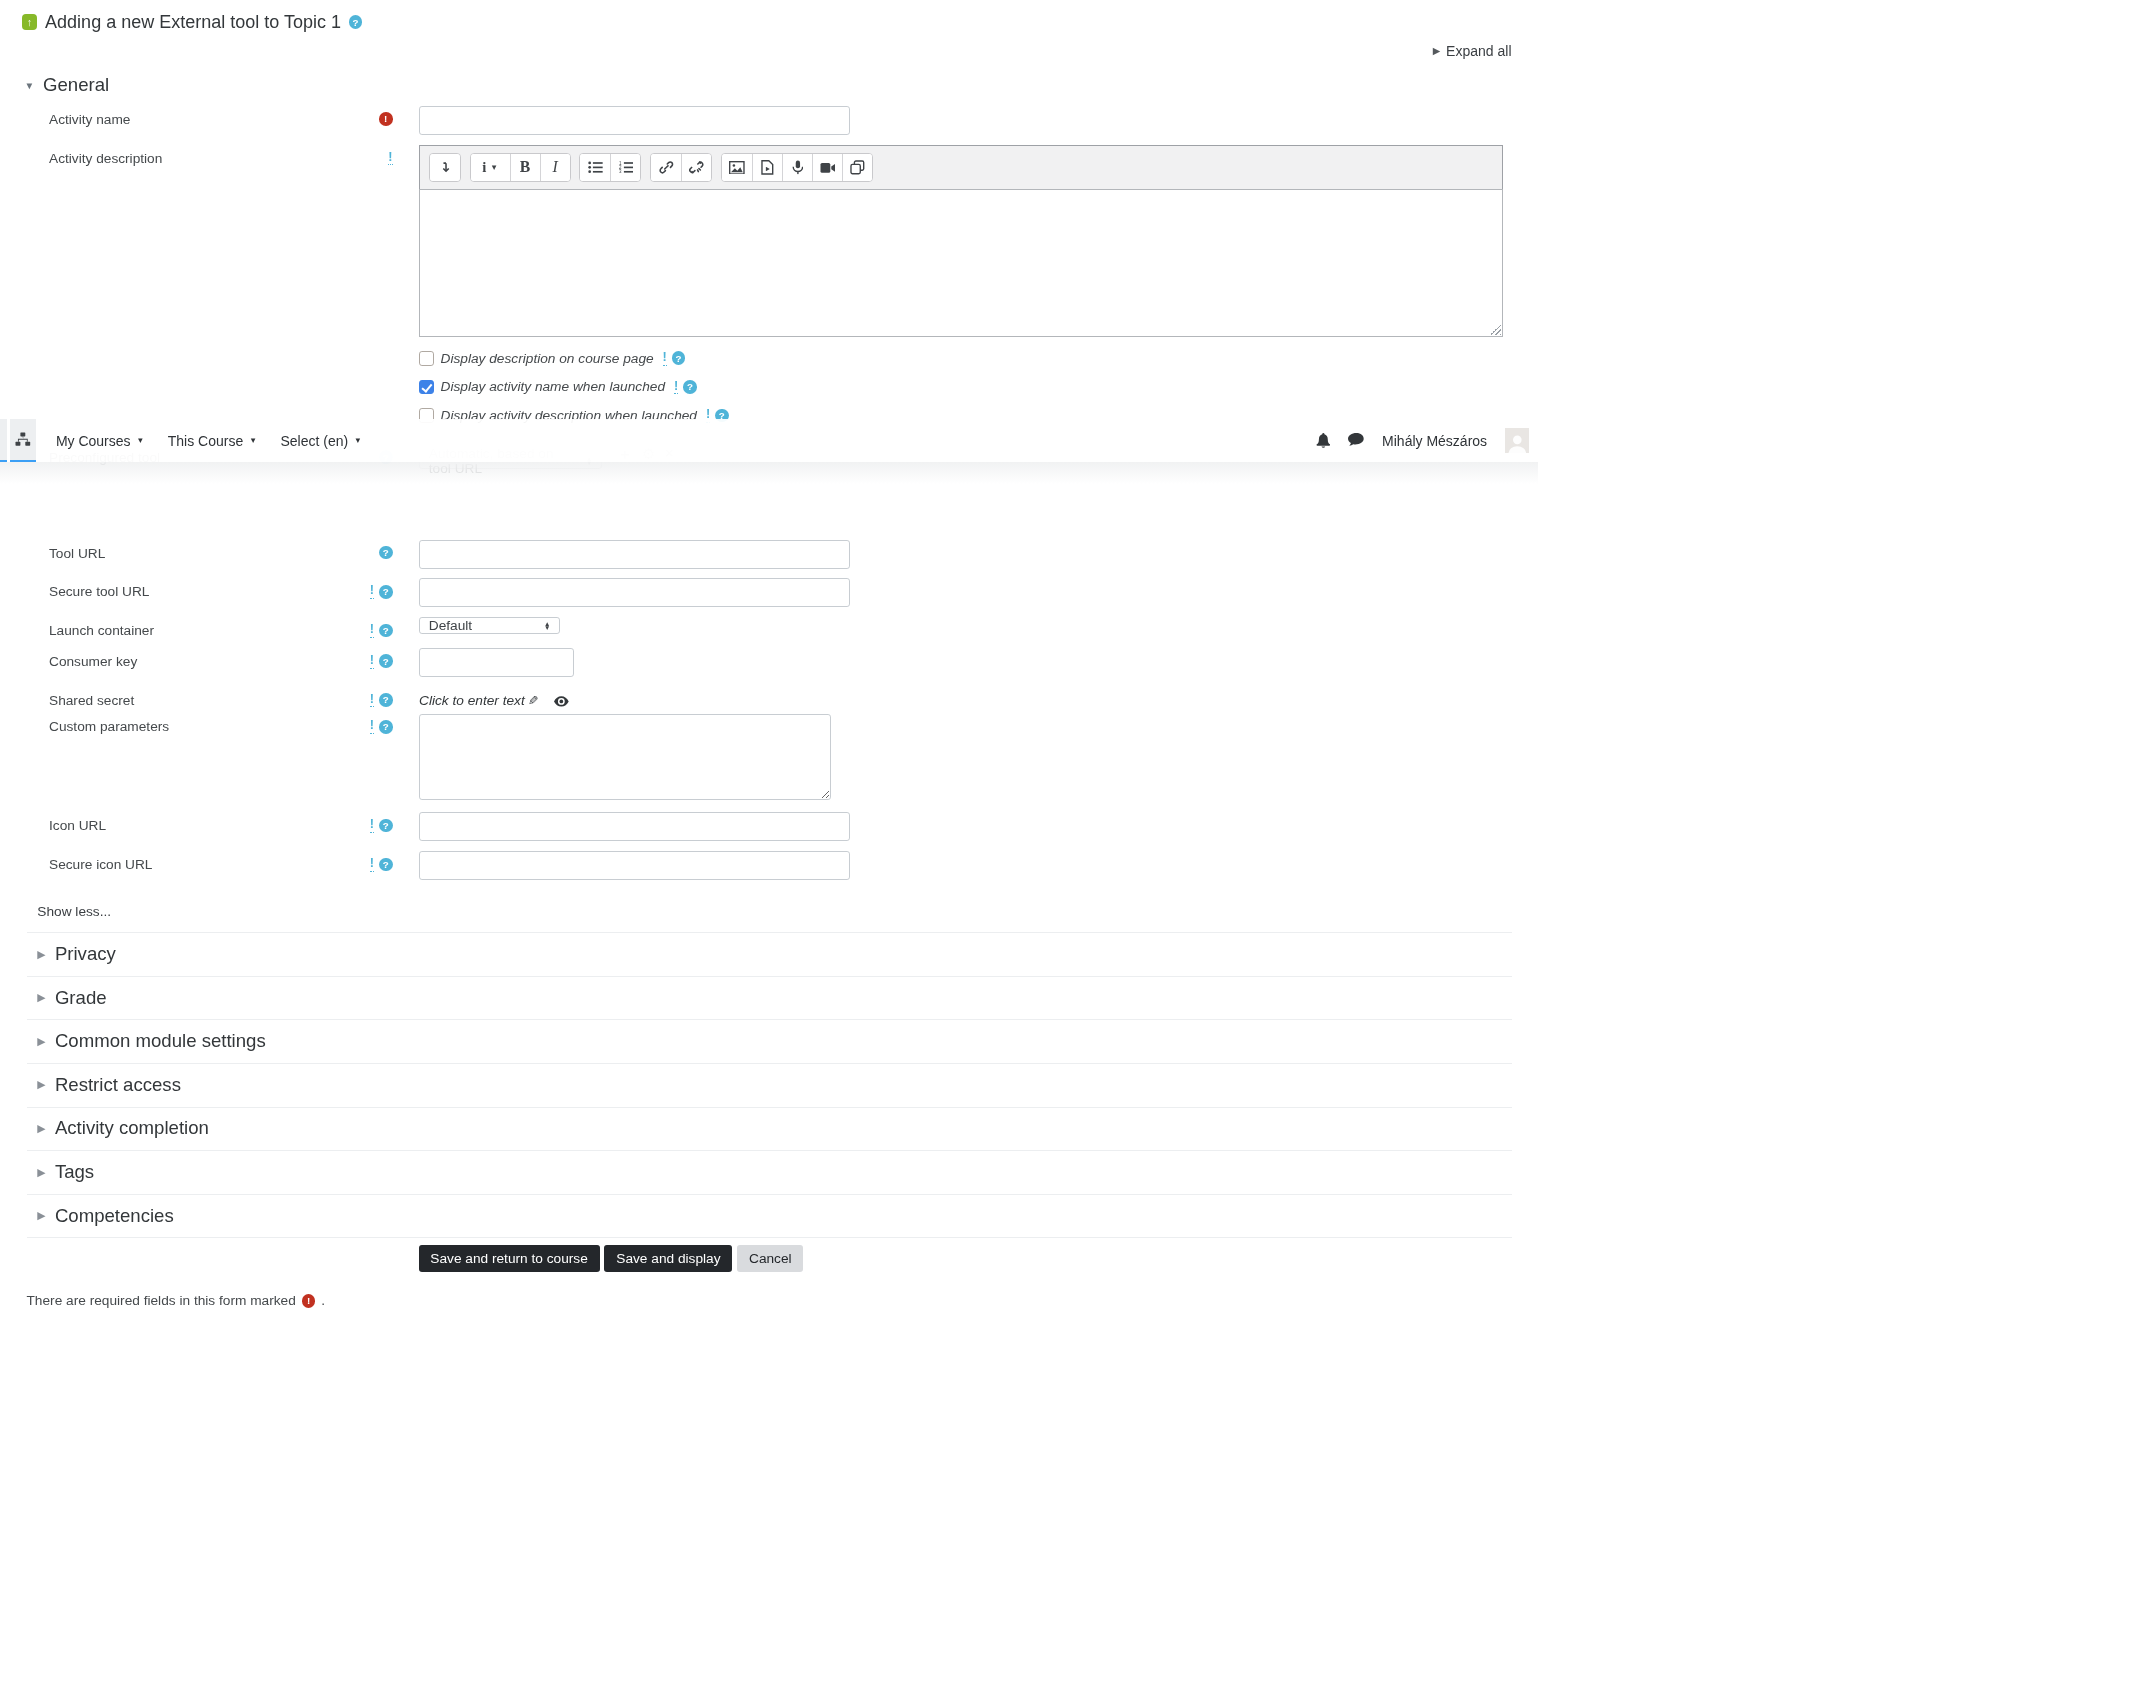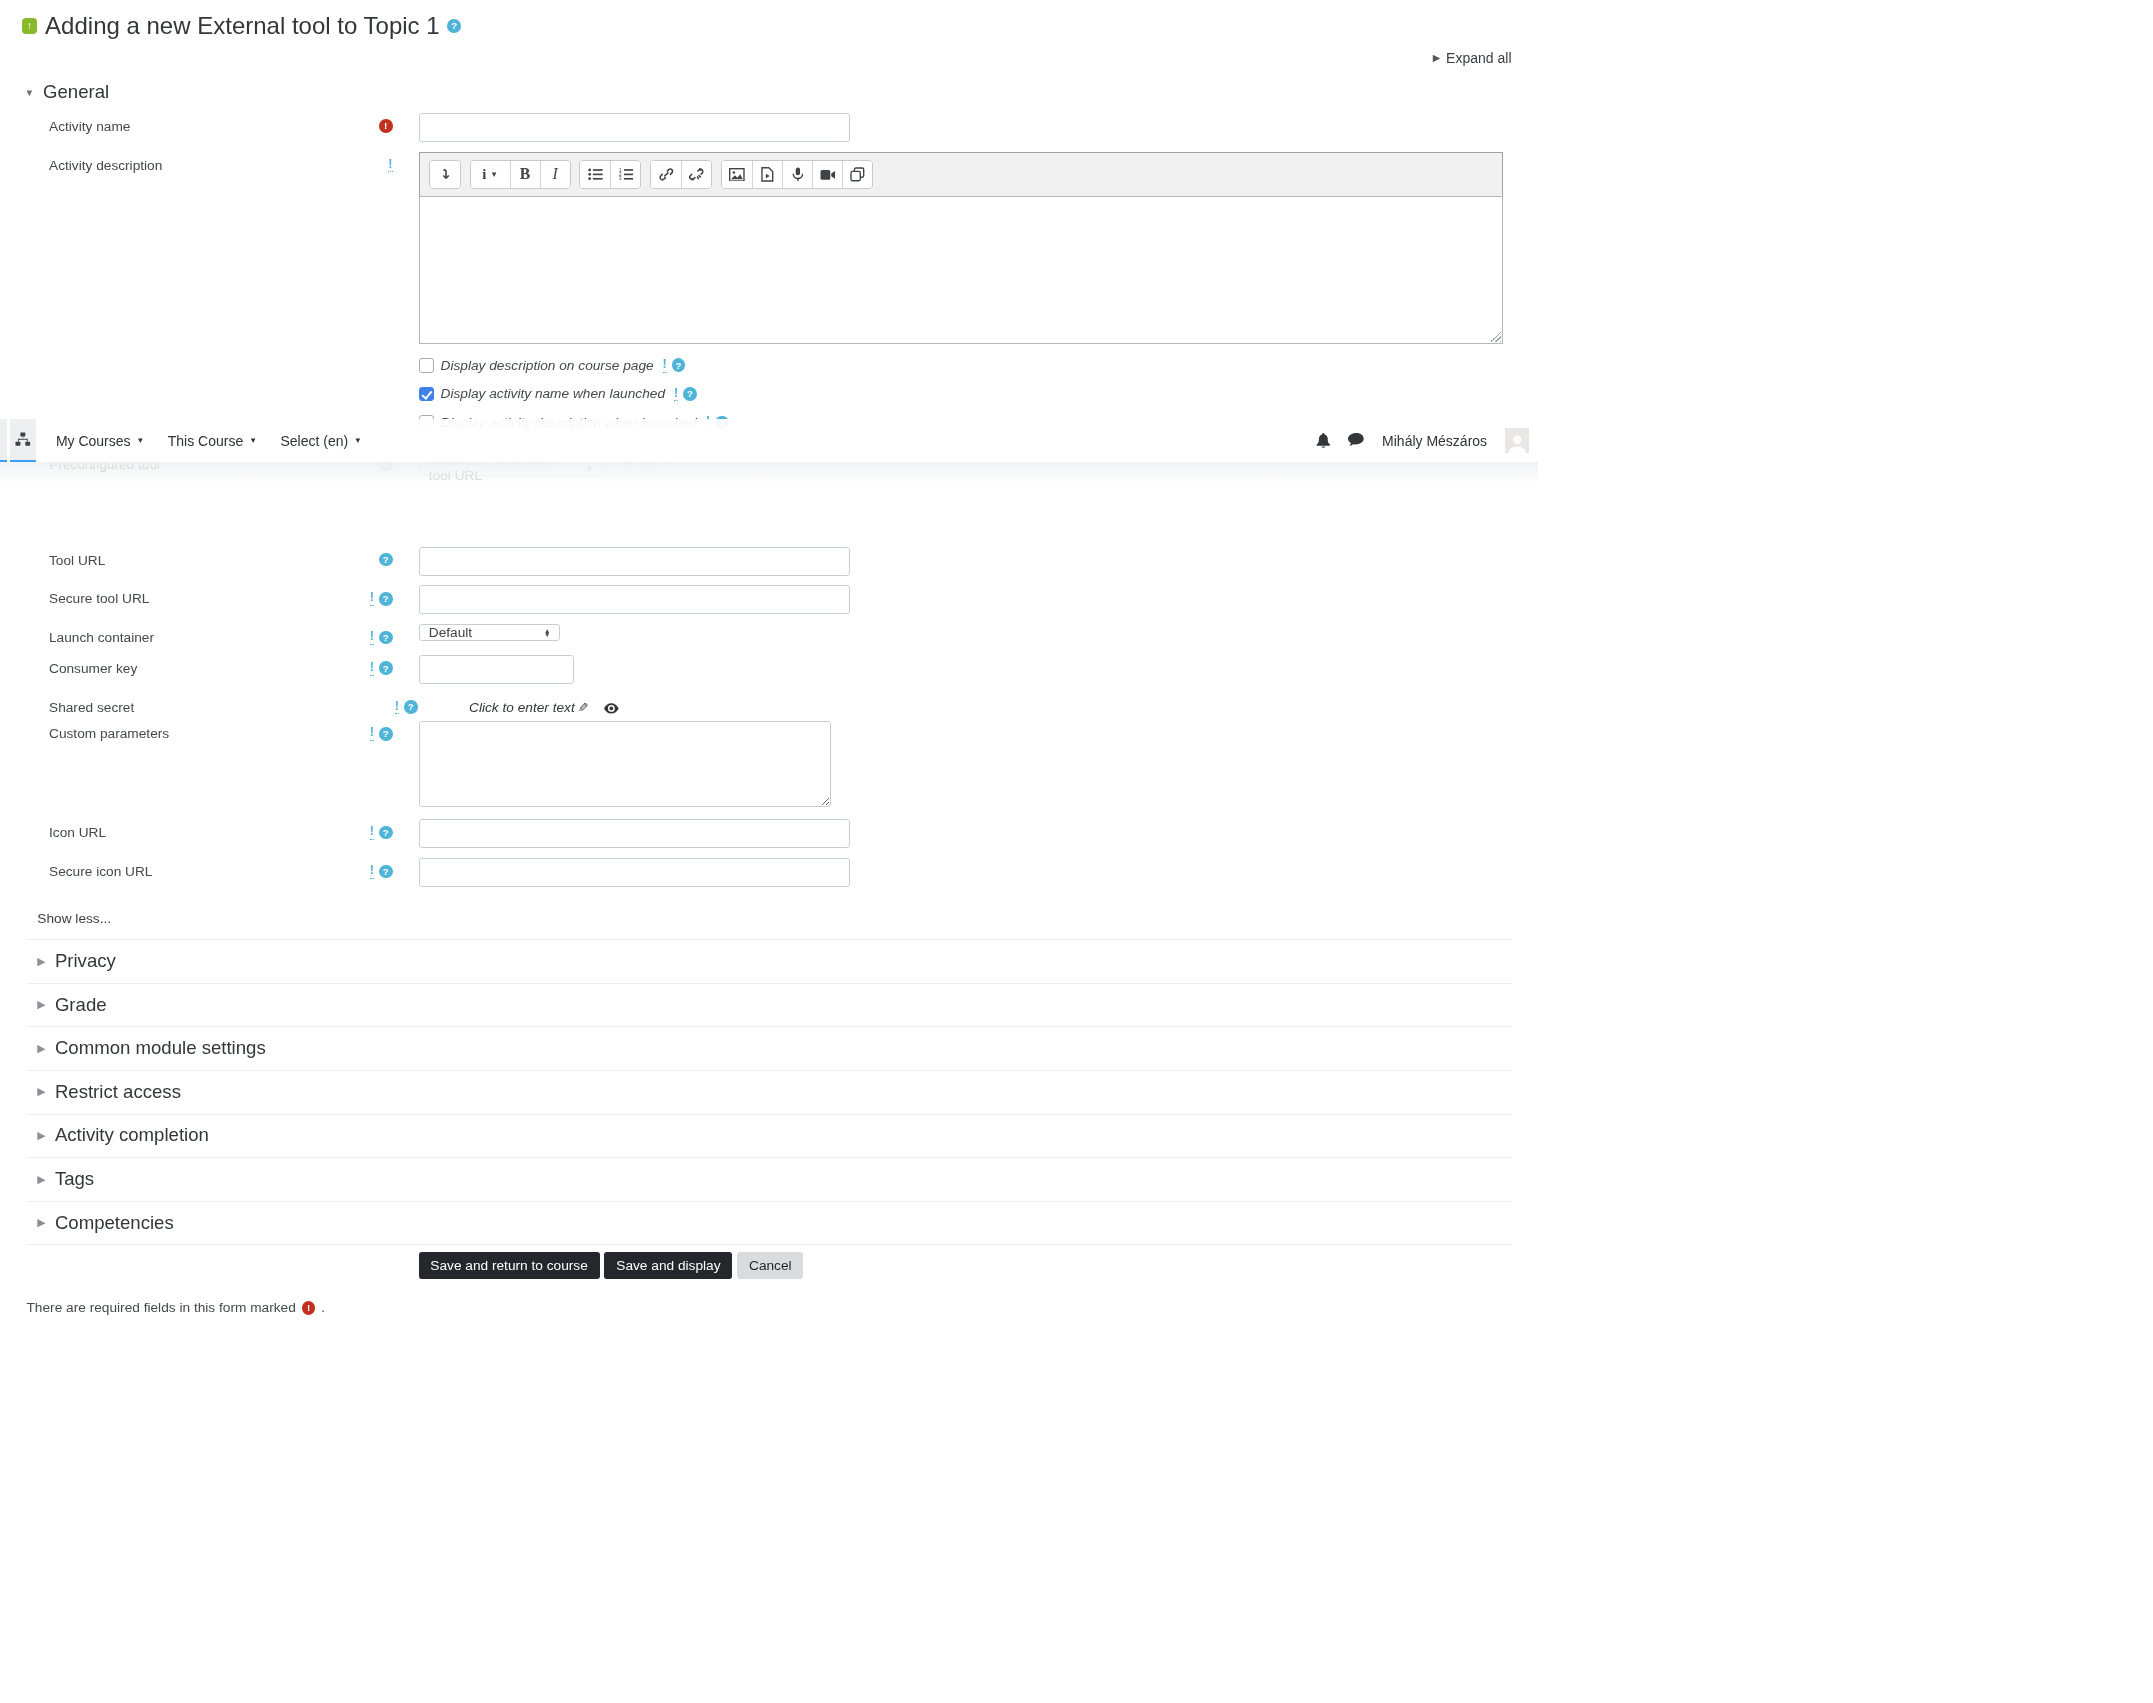--- a/index.html
+++ b/index.html
@@ -14,21 +14,21 @@
   .page { position: relative; width: 1538px; min-height: 1216px; background:#fff; }
   .content { padding: 9.8px 26.5px 29px 26.5px; }
 
   
   .page-header { display:flex; align-items:center; gap:7.8px; margin-left:-4.9px; margin-top:2px; }
   .tool-badge {
     width:15.7px; height:15.7px; border-radius:3.9px; background:#87b929;
     display:inline-flex; align-items:center; justify-content:center;
     color:#fff; font-size:10.8px; font-weight:bold; line-height:1;
   }
-  h1.page-title { font-size:24px; font-weight:400; color:#33373a; letter-spacing:0; }
+  h1.page-title { font-size:18px; font-weight:400; color:#33373a; letter-spacing:0; }
   .help-badge {
     display:inline-flex; width:13.7px; height:13.7px; border-radius:50%;
     background:#4fb4d8; color:#fff; font-size:9.8px; font-weight:bold;
     align-items:center; justify-content:center; cursor:pointer; flex:0 0 auto;
   }
   .expand-all-row { display:flex; justify-content:flex-end; margin-top:9.8px; }
   .expand-all { display:inline-flex; align-items:center; gap:5.9px; color:#3a3e42; cursor:pointer; font-size:14px; }
   .tri-right { color:#55595d; font-size:9.8px; }
   .tri-right-sec { color:#8a9097; font-size:10.8px; }
 
@@ -421,21 +421,21 @@
       <div class="ficons">
         <span class="warn-excl">!</span>
         <span class="help-badge">?</span>
       </div>
       <div class="fctrl">
           <input class="txt w-key" type="text" value="" style="">
         </div>
     </div>
 
     
-    <div class="frow" style="margin-bottom:3.9px;gap:25px;">
+    <div class="frow" style="margin-bottom:3.9px;">
       <div class="flabel" style="padding-top:0;">Shared secret</div>
       <div class="ficons" style="padding-top:0;">
         <span class="warn-excl">!</span>
         <span class="help-badge">?</span>
       </div>
       <div class="fctrl">
         <span class="shared-link"><span>Click to enter text</span><span class="pencil">✎</span></span>
         <span class="eye-btn">
           <svg width="14.7" height="10.8" viewBox="0 0 16 11" fill="#33373a">
               <path d="M8 0C4.5 0 1.6 2.2 0 5.5 1.6 8.8 4.5 11 8 11s6.4-2.2 8-5.5C14.4 2.2 11.5 0 8 0zm0 9.2a3.7 3.7 0 110-7.4 3.7 3.7 0 010 7.4z"></path>

